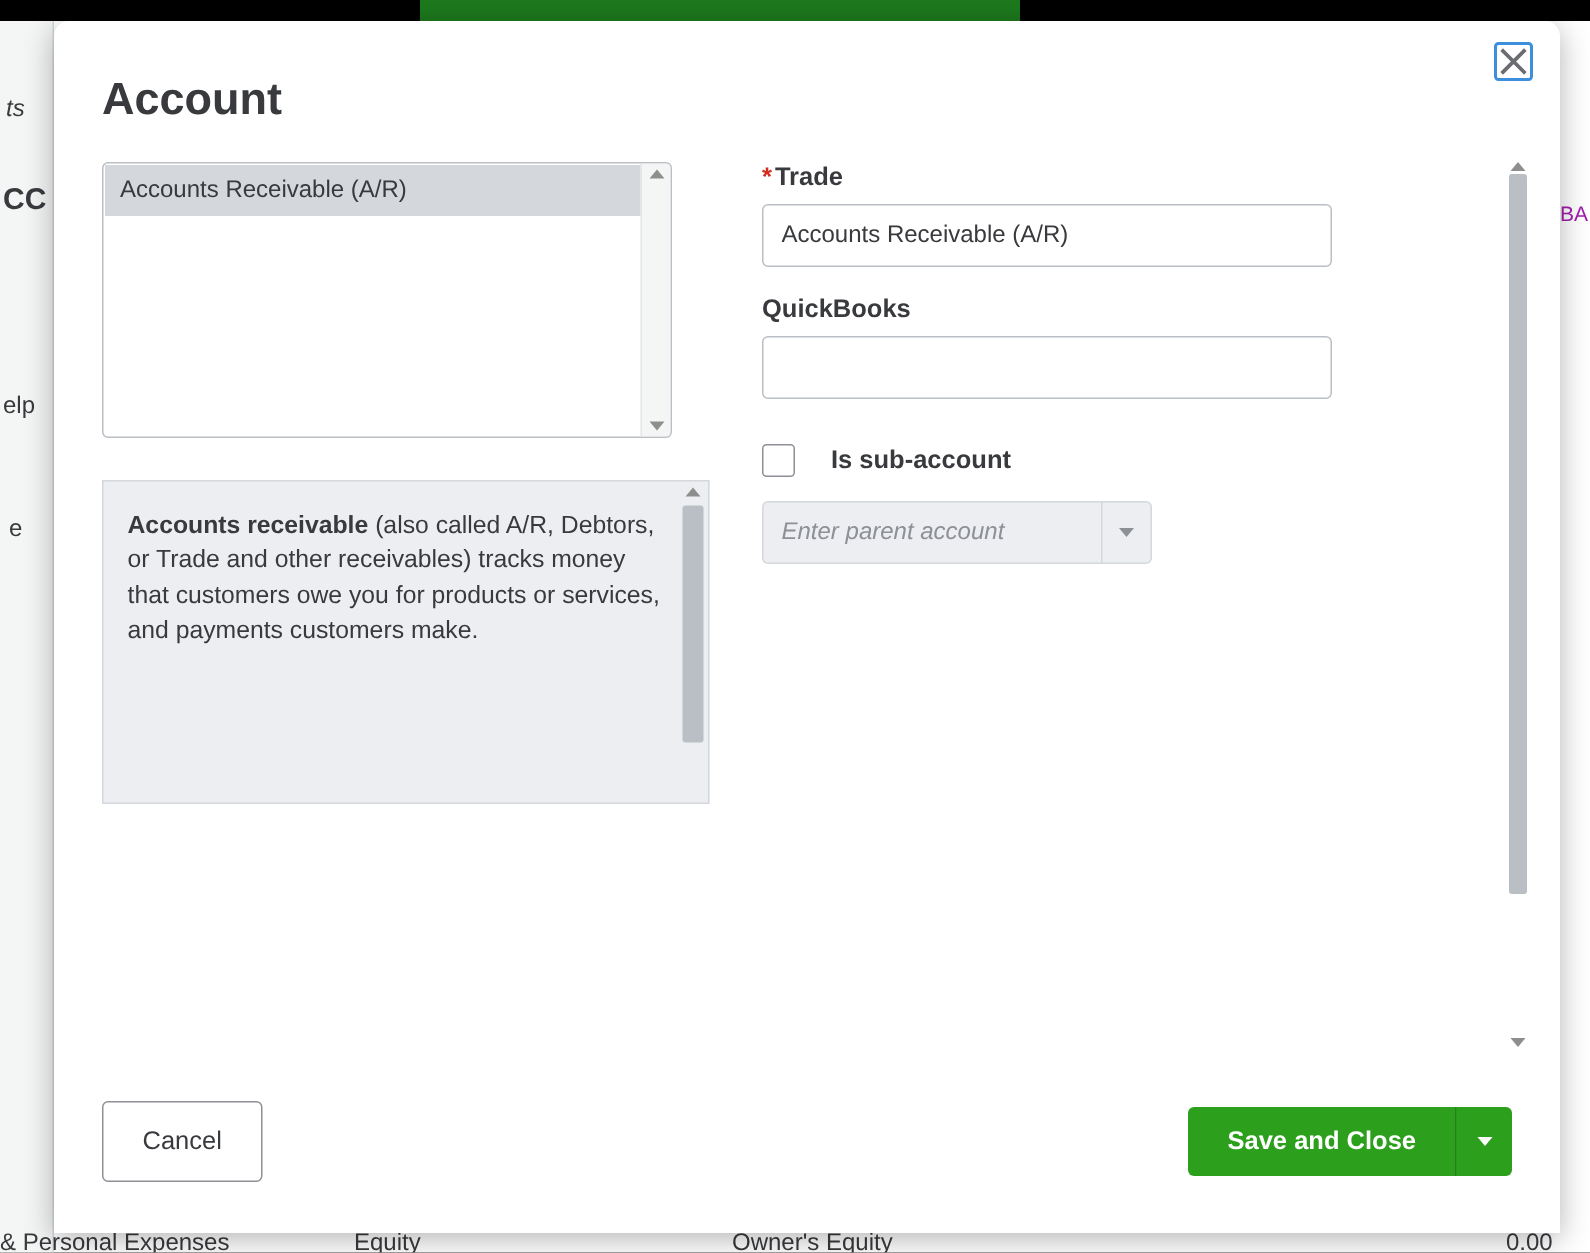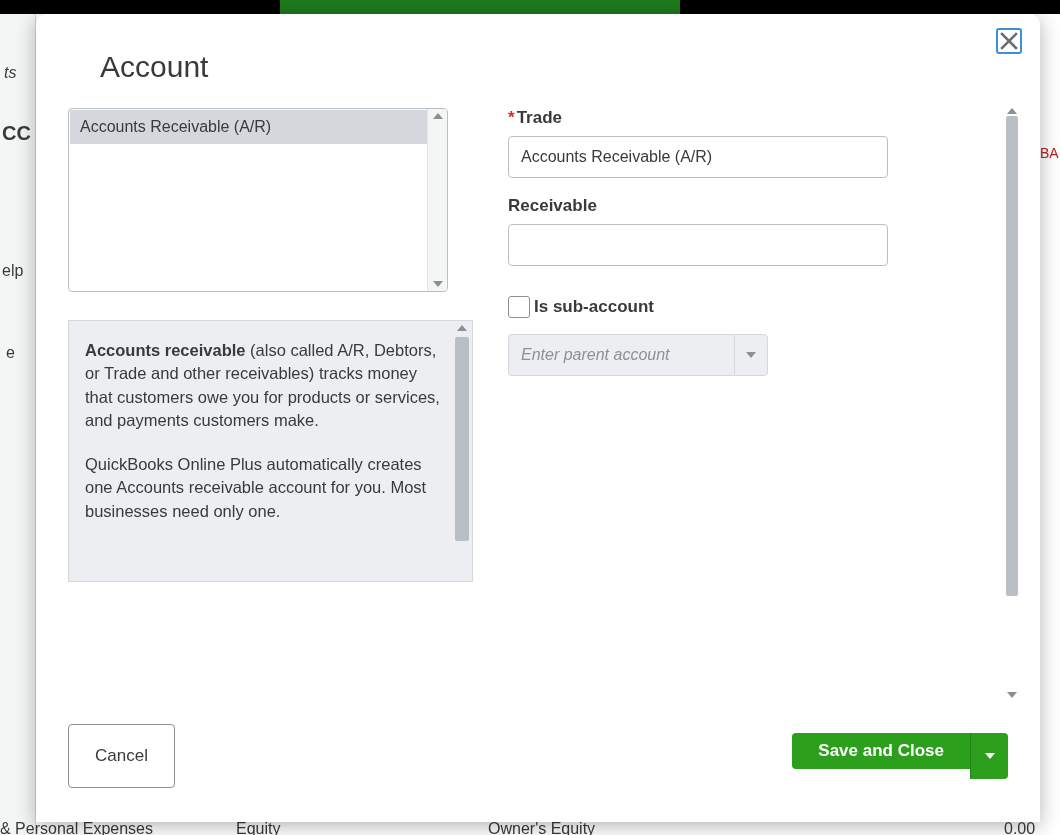--- a/index.html
+++ b/index.html
@@ -68,23 +68,22 @@
     cursor: pointer;
     background: #fff;
   }
   .modal-close svg { width: 18px; height: 18px; }
 
   .modal-header {
     padding: 36px 32px 24px 32px;
   }
   .modal-title {
     font-size: 30px;
-    font-weight: 400;
-    color: #393a3d;
-    margin-left: 32px;
+    font-weight: 700;
+    color: #393a3d;
   }
 
   .modal-body {
     position: relative;
     padding: 0 32px;
     flex: 1;
     overflow: hidden;
   }
   .body-scroll-region {
     position: absolute;
@@ -190,21 +189,21 @@
   }
   .listbox-scroll .arrow { width:0;height:0;border-left:5px solid transparent;border-right:5px solid transparent; cursor:pointer; }
   .listbox-scroll .arrow-up { border-bottom: 6px solid #8e8e8e; margin: 4px 0; }
   .listbox-scroll .arrow-down { border-top: 6px solid #8e8e8e; margin: 4px 0; margin-top: auto; }
 
   .helpbox {
     margin-top: 28px;
     background: #eceef1;
     border: 1px solid #d4d7dc;
     width: 405px;
-    height: 262px;
+    height: 216px;
     position: relative;
     padding: 18px 28px 8px 16px;
     overflow: hidden;
   }
   .helpbox-content {
     font-size: 16.5px;
     color: #393a3d;
     line-height: 1.42;
   }
   .helpbox-content strong { font-weight: 700; }
@@ -216,21 +215,21 @@
     flex-direction: column;
     align-items: center;
   }
   .helpbox-scroll .arrow { width:0;height:0;border-left:5px solid transparent;border-right:5px solid transparent; cursor:pointer; }
   .helpbox-scroll .arrow-up { border-bottom: 6px solid #8e8e8e; margin: 4px 0; }
   .helpbox-scroll .hthumb { background:#babec5; width:14px; flex:1; margin: 2px 0 40px 0; border-radius:2px; }
 
   .checkbox-row {
     display: flex;
     align-items: center;
-    gap: 4px;
+    gap: 24px;
     margin-top: 30px;
     margin-bottom: 16px;
   }
   .checkbox {
     width: 22px; height: 22px;
     border: 1px solid #8d9096;
     border-radius: 3px;
     background: #fff;
     cursor: pointer;
   }
@@ -274,33 +273,33 @@
     border-top: 6px solid #8d9096;
   }
 
   
   .modal-footer {
     padding: 20px 32px 34px 32px;
     display: flex;
     align-items: center;
   }
   .btn-cancel {
-    height: 64px;
+    height: 54px;
     padding: 0 26px;
     background: #fff;
     border: 1px solid #8d9096;
     border-radius: 4px;
     font-size: 17px;
     color: #393a3d;
     cursor: pointer;
   }
   .footer-spacer { flex: 1; }
   .btn-save-wrap { display: flex; }
   .btn-save {
-    height: 36px;
+    height: 46px;
     padding: 0 26px;
     background: #2ca01c;
     color: #fff;
     border: none;
     border-radius: 4px 0 0 4px;
     font-size: 17px;
     font-weight: 600;
     cursor: pointer;
   }
   .btn-save-caret {
@@ -327,21 +326,21 @@
 
 <div class="bg-page">
   <div class="bg-topbar"></div>
   <div class="bg-greenbit"></div>
   <div class="bg-side">
     <div class="bg-side-text" style="top:50px;left:4px;font-style:italic;">ts</div>
     <div class="bg-side-text" style="top:108px;left:2px;font-size:20px;font-weight:700;">CC</div>
     <div class="bg-side-text" style="top:248px;left:2px;">elp</div>
     <div class="bg-side-text" style="top:330px;left:6px;">e</div>
   </div>
-  <div class="bg-side-text" style="top:145px;left:1040px;font-size:14px;color:#b91c1c;">BA</div>
+  <div class="bg-side-text" style="top:134px;left:1040px;font-size:14px;color:#a21caf;">BA</div>
   <div class="bg-row" style="top:800px;">
     <span class="bg-cell" style="left:0px;">&amp; Personal Expenses</span>
     <span class="bg-cell" style="left:236px;">Equity</span>
     <span class="bg-cell" style="left:488px;">Owner's Equity</span>
     <span class="bg-cell" style="left:1004px;">0.00</span>
   </div>
 </div>
 
 <div class="modal">
 
@@ -368,39 +367,38 @@
               <div class="listbox-scroll">
                 <div class="arrow arrow-up"></div>
                 <div class="arrow arrow-down"></div>
               </div>
             </div>
           </div>
 
           <div class="helpbox">
             <div class="helpbox-content">
               <p><strong>Accounts receivable</strong><span> (also called A/R, Debtors, or Trade and other receivables) tracks money that customers owe you for products or services, and payments customers make.</span></p>
-              <p style="margin-top:20px;">QuickBooks Online Plus automatically creates one Accounts receivable account for you. Most businesses need only one.</p>
             </div>
             <div class="helpbox-scroll">
               <div class="arrow arrow-up"></div>
               <div class="hthumb"></div>
             </div>
           </div>
 
         </div>
 
         <div class="col">
 
           <div class="field">
             <label class="field-label"><span class="req">*</span><span>Trade</span></label>
             <input class="text-input" type="text" value="Accounts Receivable (A/R)" style="">
           </div>
 
           <div class="field">
-            <label class="field-label">Receivable</label>
+            <label class="field-label">QuickBooks</label>
             <input class="text-input" type="text" value="" style="">
           </div>
 
           <div class="checkbox-row">
             <div class="checkbox"></div>
             <span class="checkbox-label">Is sub-account</span>
           </div>
 
           <div class="parent-select">
             <div class="text-part">

